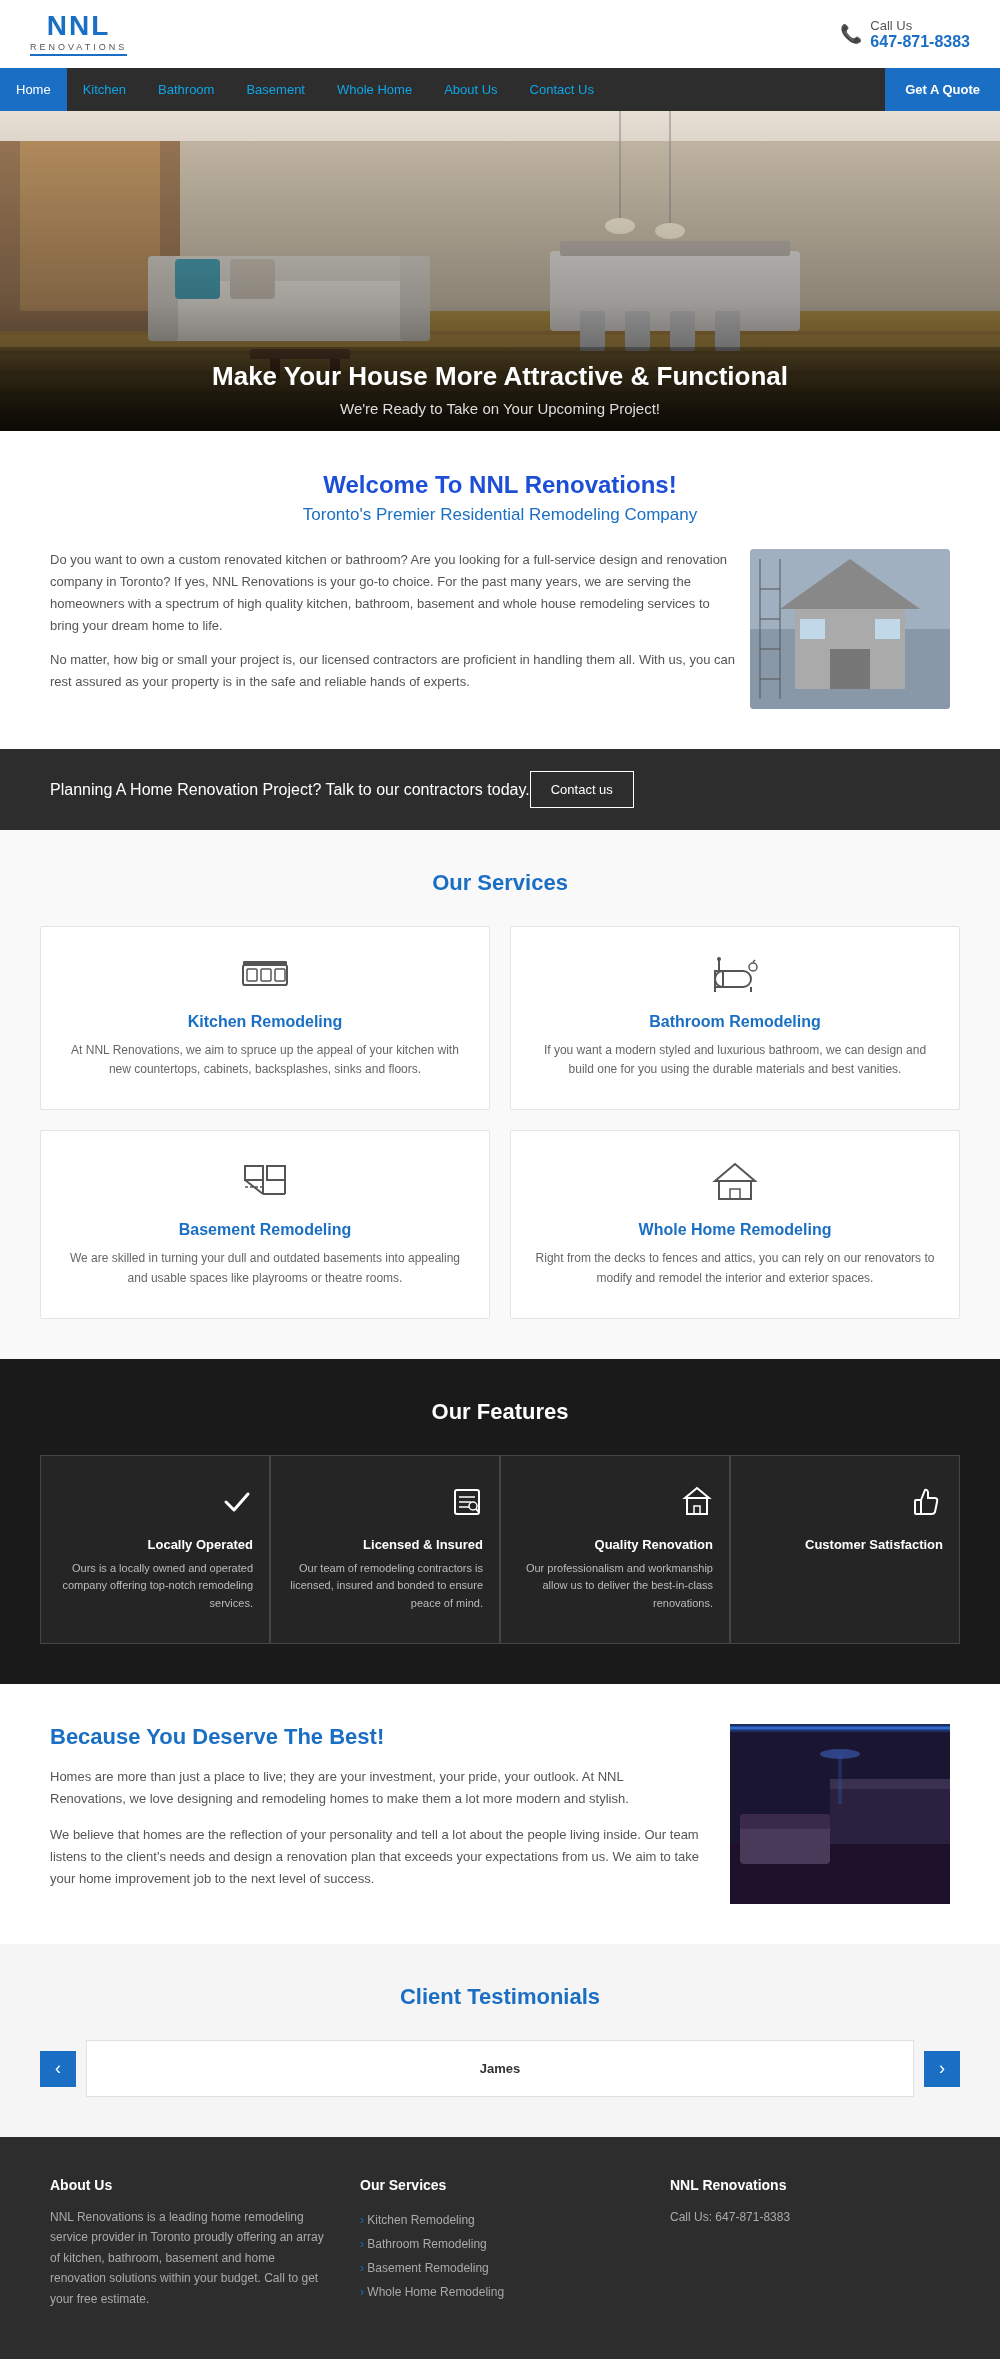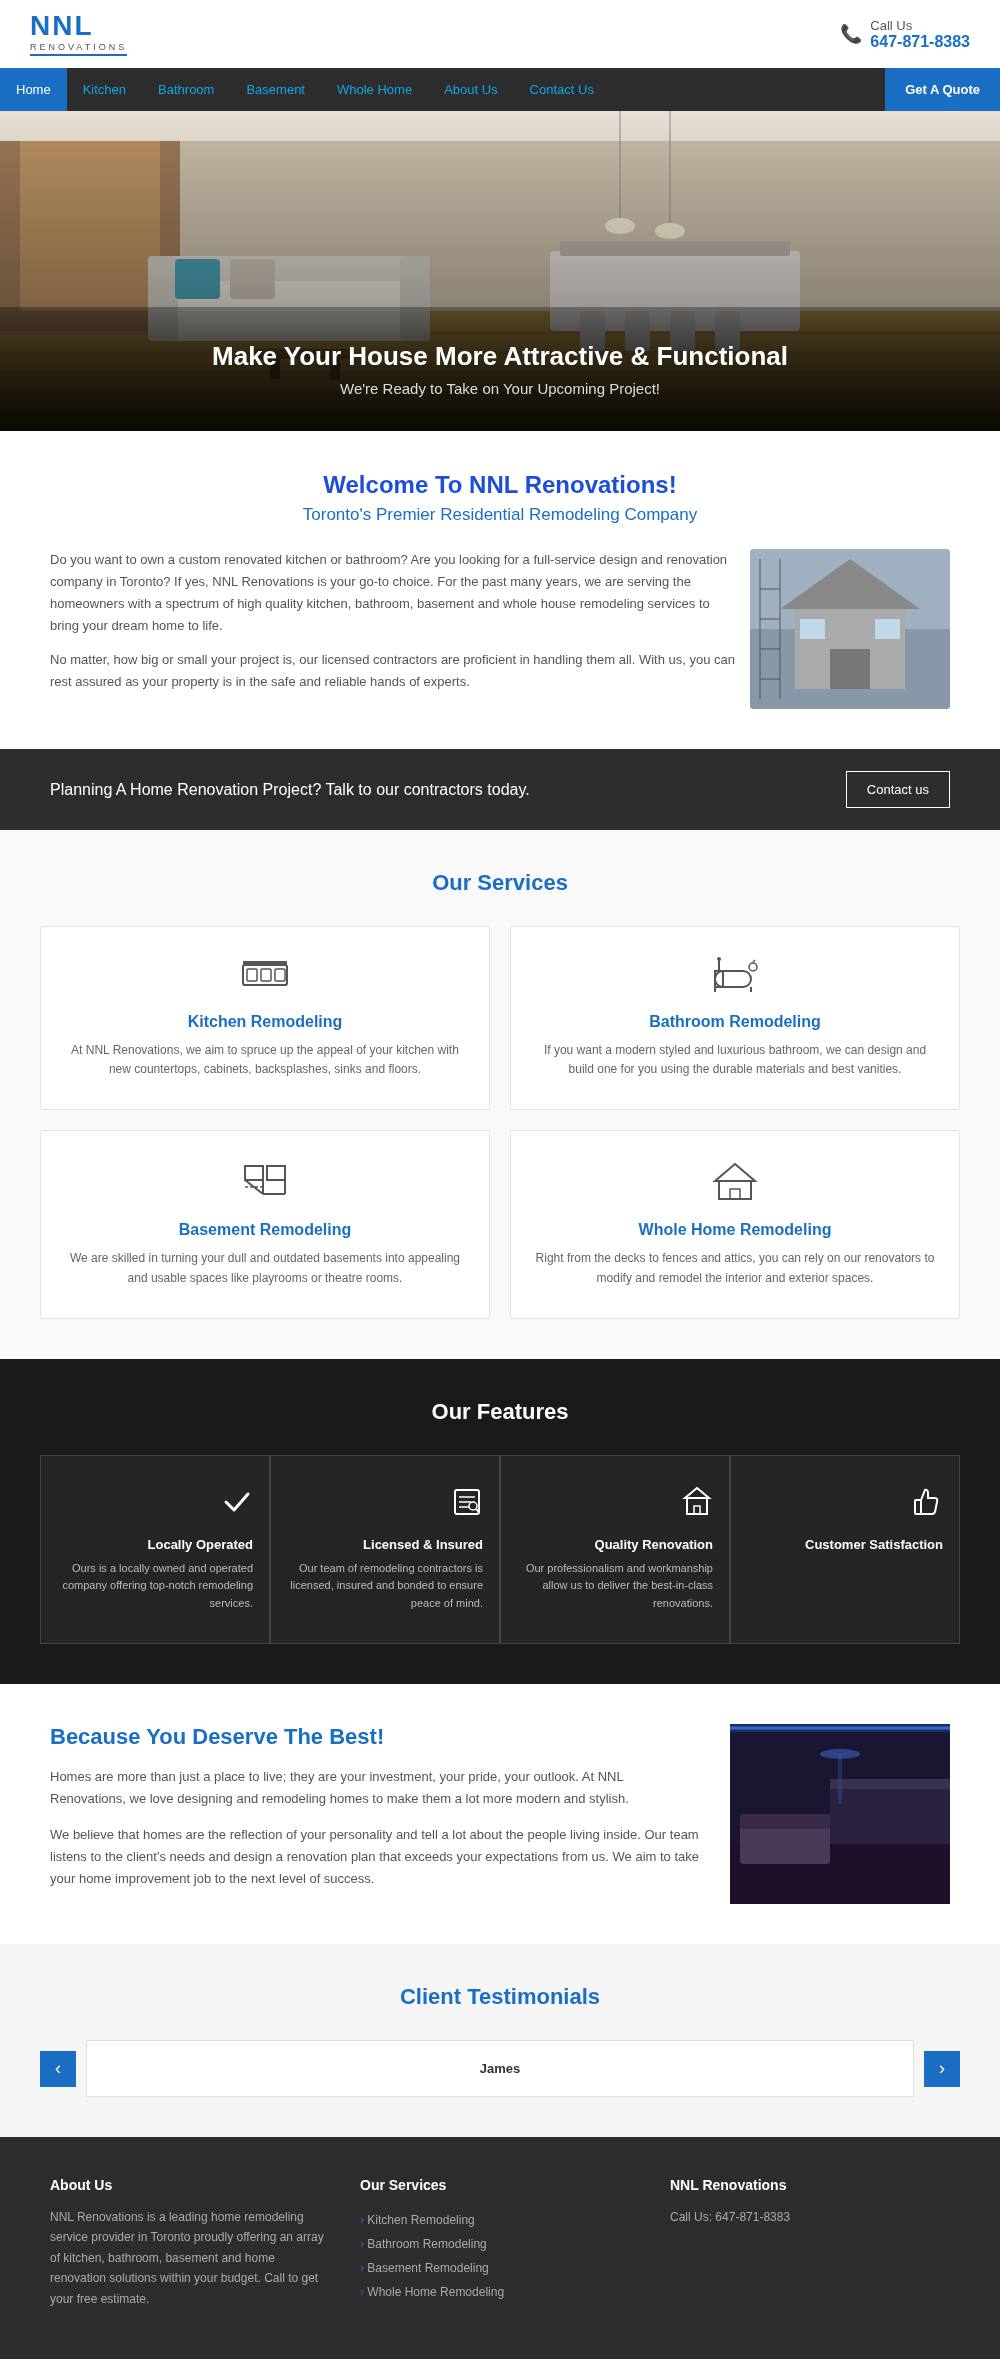--- a/index.html
+++ b/index.html
@@ -1,53 +1,53 @@
 <!DOCTYPE html>
 <html><head>
   <meta charset="utf-8">
   <style>
     * { margin: 0; padding: 0; box-sizing: border-box; }
     body { font-family: Arial, sans-serif; font-size: 14px; color: #333; width: 1000px; }
 
     
     .top-bar { display: flex; justify-content: space-between; align-items: center; padding: 12px 30px; background: #fff; }
     .logo-area { display: flex; flex-direction: column; }
-    .logo-text { font-size: 28px; font-weight: 900; letter-spacing: 2px; color: #222; line-height: 1; }
+    .logo-text { font-size: 28px; font-weight: 900; letter-spacing: 2px; color: #222; line-height: 1; text-align: center; }
     .logo-text span { color: #1a6fc4; }
     .logo-sub { font-size: 9px; letter-spacing: 3px; color: #555; margin-top: 2px; }
     .logo-border { width: 100%; height: 2px; background: #1a6fc4; margin-top: 2px; }
     .call-area { display: flex; align-items: center; gap: 8px; }
     .call-icon { color: #1a6fc4; font-size: 18px; }
     .call-label { font-size: 13px; color: #555; }
     .call-number { font-size: 16px; font-weight: bold; color: #1a6fc4; }
 
     
     nav { background: #2d2d2d; display: flex; align-items: center; }
     nav a { color: #0ea5e9; text-decoration: none; padding: 14px 16px; font-size: 13px; display: block; }
     nav a:first-child { background: #1a6fc4; color: #fff; }
     .nav-links { display: flex; flex: 1; }
     .get-quote-btn { background: #1a6fc4; color: #fff !important; padding: 14px 20px !important; margin-left: auto; font-size: 13px; font-weight: bold; }
 
     
     .hero { position: relative; height: 320px; background: linear-gradient(135deg, #8B7355 0%, #a0956e 30%, #c4b89a 50%, #e8e0d0 70%, #d4cdc0 100%); overflow: hidden; }
-    .hero-overlay { position: absolute; bottom: 0; left: 0; right: 0; padding: 34px; background: linear-gradient(to top, rgba(0,0,0,0.75), rgba(0,0,0,0.3)); text-align: center; margin-top: 40px; }
+    .hero-overlay { position: absolute; bottom: 0; left: 0; right: 0; padding: 14px; background: linear-gradient(to top, rgba(0,0,0,0.75), rgba(0,0,0,0.3)); text-align: center; margin-top: 40px; }
     .hero-title { color: #fff; font-size: 26px; font-weight: bold; margin-bottom: 8px; }
     .hero-sub { color: #ddd; font-size: 15px; }
 
     
     .welcome-section { padding: 40px 50px; background: #fff; }
     .welcome-title { text-align: center; font-size: 24px; font-weight: bold; color: #1d4ed8; margin-bottom: 6px; }
     .welcome-sub { text-align: center; font-size: 17px; color: #1a6fc4; margin-bottom: 24px; }
     .welcome-content { display: flex; gap: 11px; }
     .welcome-text { flex: 1; font-size: 13px; line-height: 1.7; color: #555; }
     .welcome-text p { margin-bottom: 12px; }
     .welcome-img { width: 200px; height: 160px; background: linear-gradient(135deg, #aaa 0%, #ccc 50%, #999 100%); border-radius: 4px; flex-shrink: 0; overflow: hidden; position: relative; }
 
     
-    .banner { background: #2d2d2d; padding: 22px 50px; display: flex; align-items: center; justify-content: space-between; }
+    .banner { background: #2d2d2d; padding: 22px 50px; display: flex; align-items: center; }
     .banner-text { color: #fff; font-size: 16px; }
     .contact-btn { border: 1px solid #fff; color: #fff; background: transparent; padding: 10px 20px; cursor: pointer; font-size: 13px; white-space: nowrap; }
 
     
     .services-section { padding: 40px 40px; background: #f9f9f9; }
     .section-title { text-align: center; font-size: 22px; color: #1a6fc4; margin-bottom: 30px; font-weight: bold; }
     .services-grid { display: grid; grid-template-columns: 1fr 1fr; gap: 20px; }
     .service-card { background: #fff; border: 1px solid #e5e5e5; padding: 30px 20px; text-align: center; border-radius: 2px; }
     .service-icon { font-size: 32px; color: #555; margin-bottom: 12px; display: block; }
     .service-title { font-size: 16px; font-weight: bold; color: #1a6fc4; margin-bottom: 10px; }

